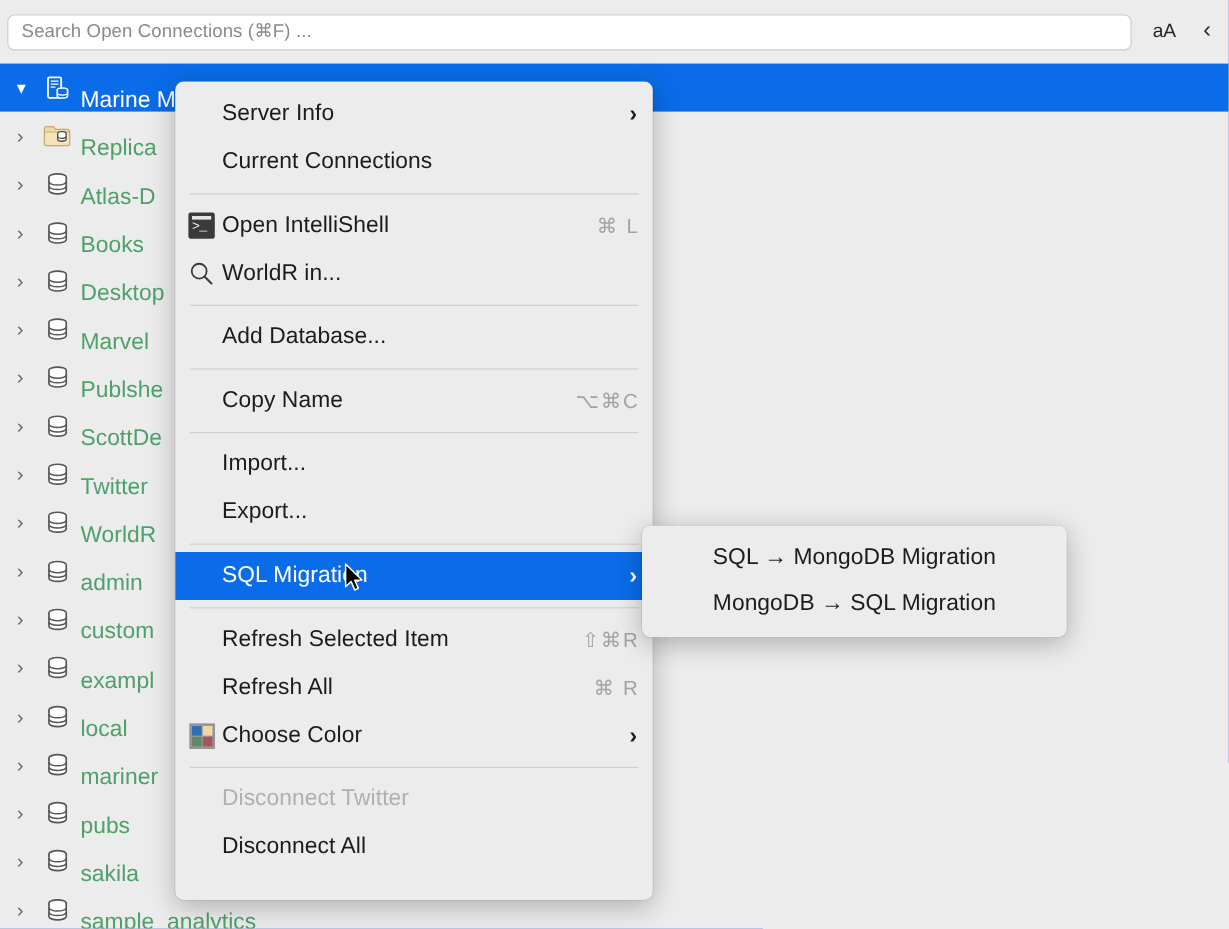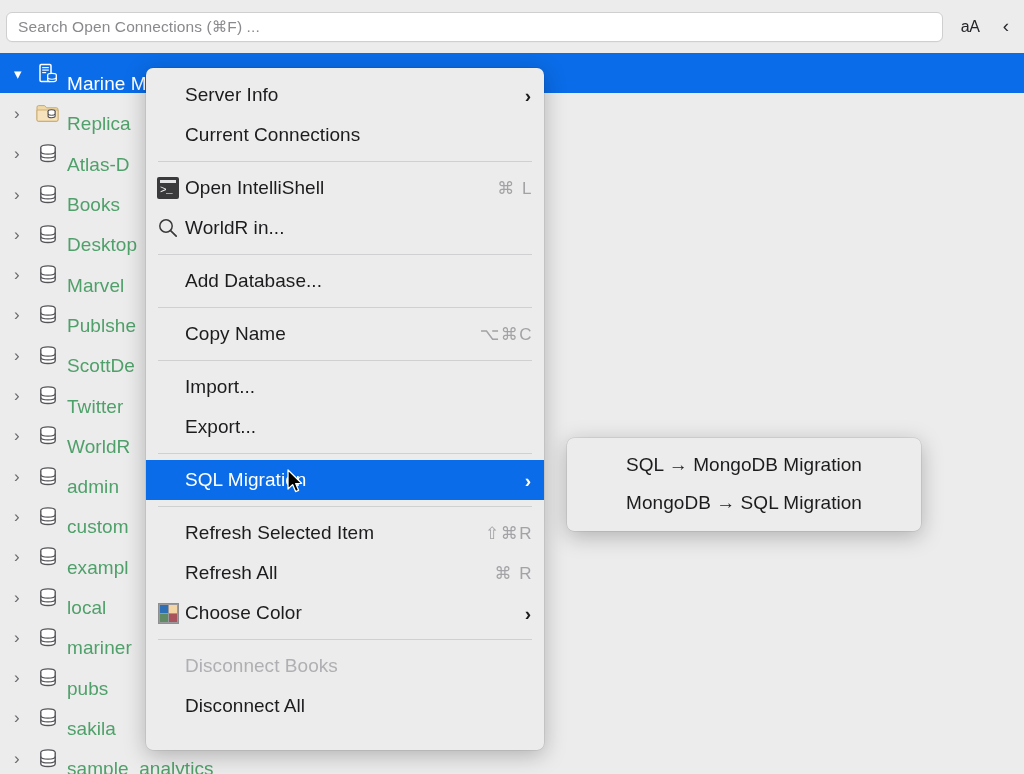--- a/index.html
+++ b/index.html
@@ -178,21 +178,21 @@
   .menu-item.highlighted .menu-arrow { color: #ffffff; }
   .menu-sep {
     height: 1px;
     background: #d0d0d2;
     margin: 6px 12px 6px 12px;
   }
 
   
   .submenu {
     position: absolute;
-    left: 567px;
+    left: 535px;
     top: 438px;
     width: 354px;
     background: #ececec;
     border-radius: 7px;
     box-shadow: 0 5px 22px rgba(0,0,0,0.26), 0 0 0 0.5px rgba(0,0,0,0.13);
     padding: 8px 0 9px 0;
     box-sizing: border-box;
   }
   .submenu .menu-item {
     height: 38px;
@@ -581,21 +581,21 @@
               <i style="background:#a9545a"></i>
             </span>
           </span>
           <span class="menu-label">Choose Color</span>
           <span class="menu-spacer"></span>
           <span class="menu-arrow">›</span>
         </div>
         <div class="menu-sep"></div>
         <div class="menu-item disabled">
           <span class="menu-icon"></span>
-          <span class="menu-label">Disconnect Books</span>
+          <span class="menu-label">Disconnect Twitter</span>
           <span class="menu-spacer"></span>
         </div>
         <div class="menu-item">
           <span class="menu-icon"></span>
           <span class="menu-label">Disconnect All</span>
           <span class="menu-spacer"></span>
         </div>
       </div>
   </div>
 

